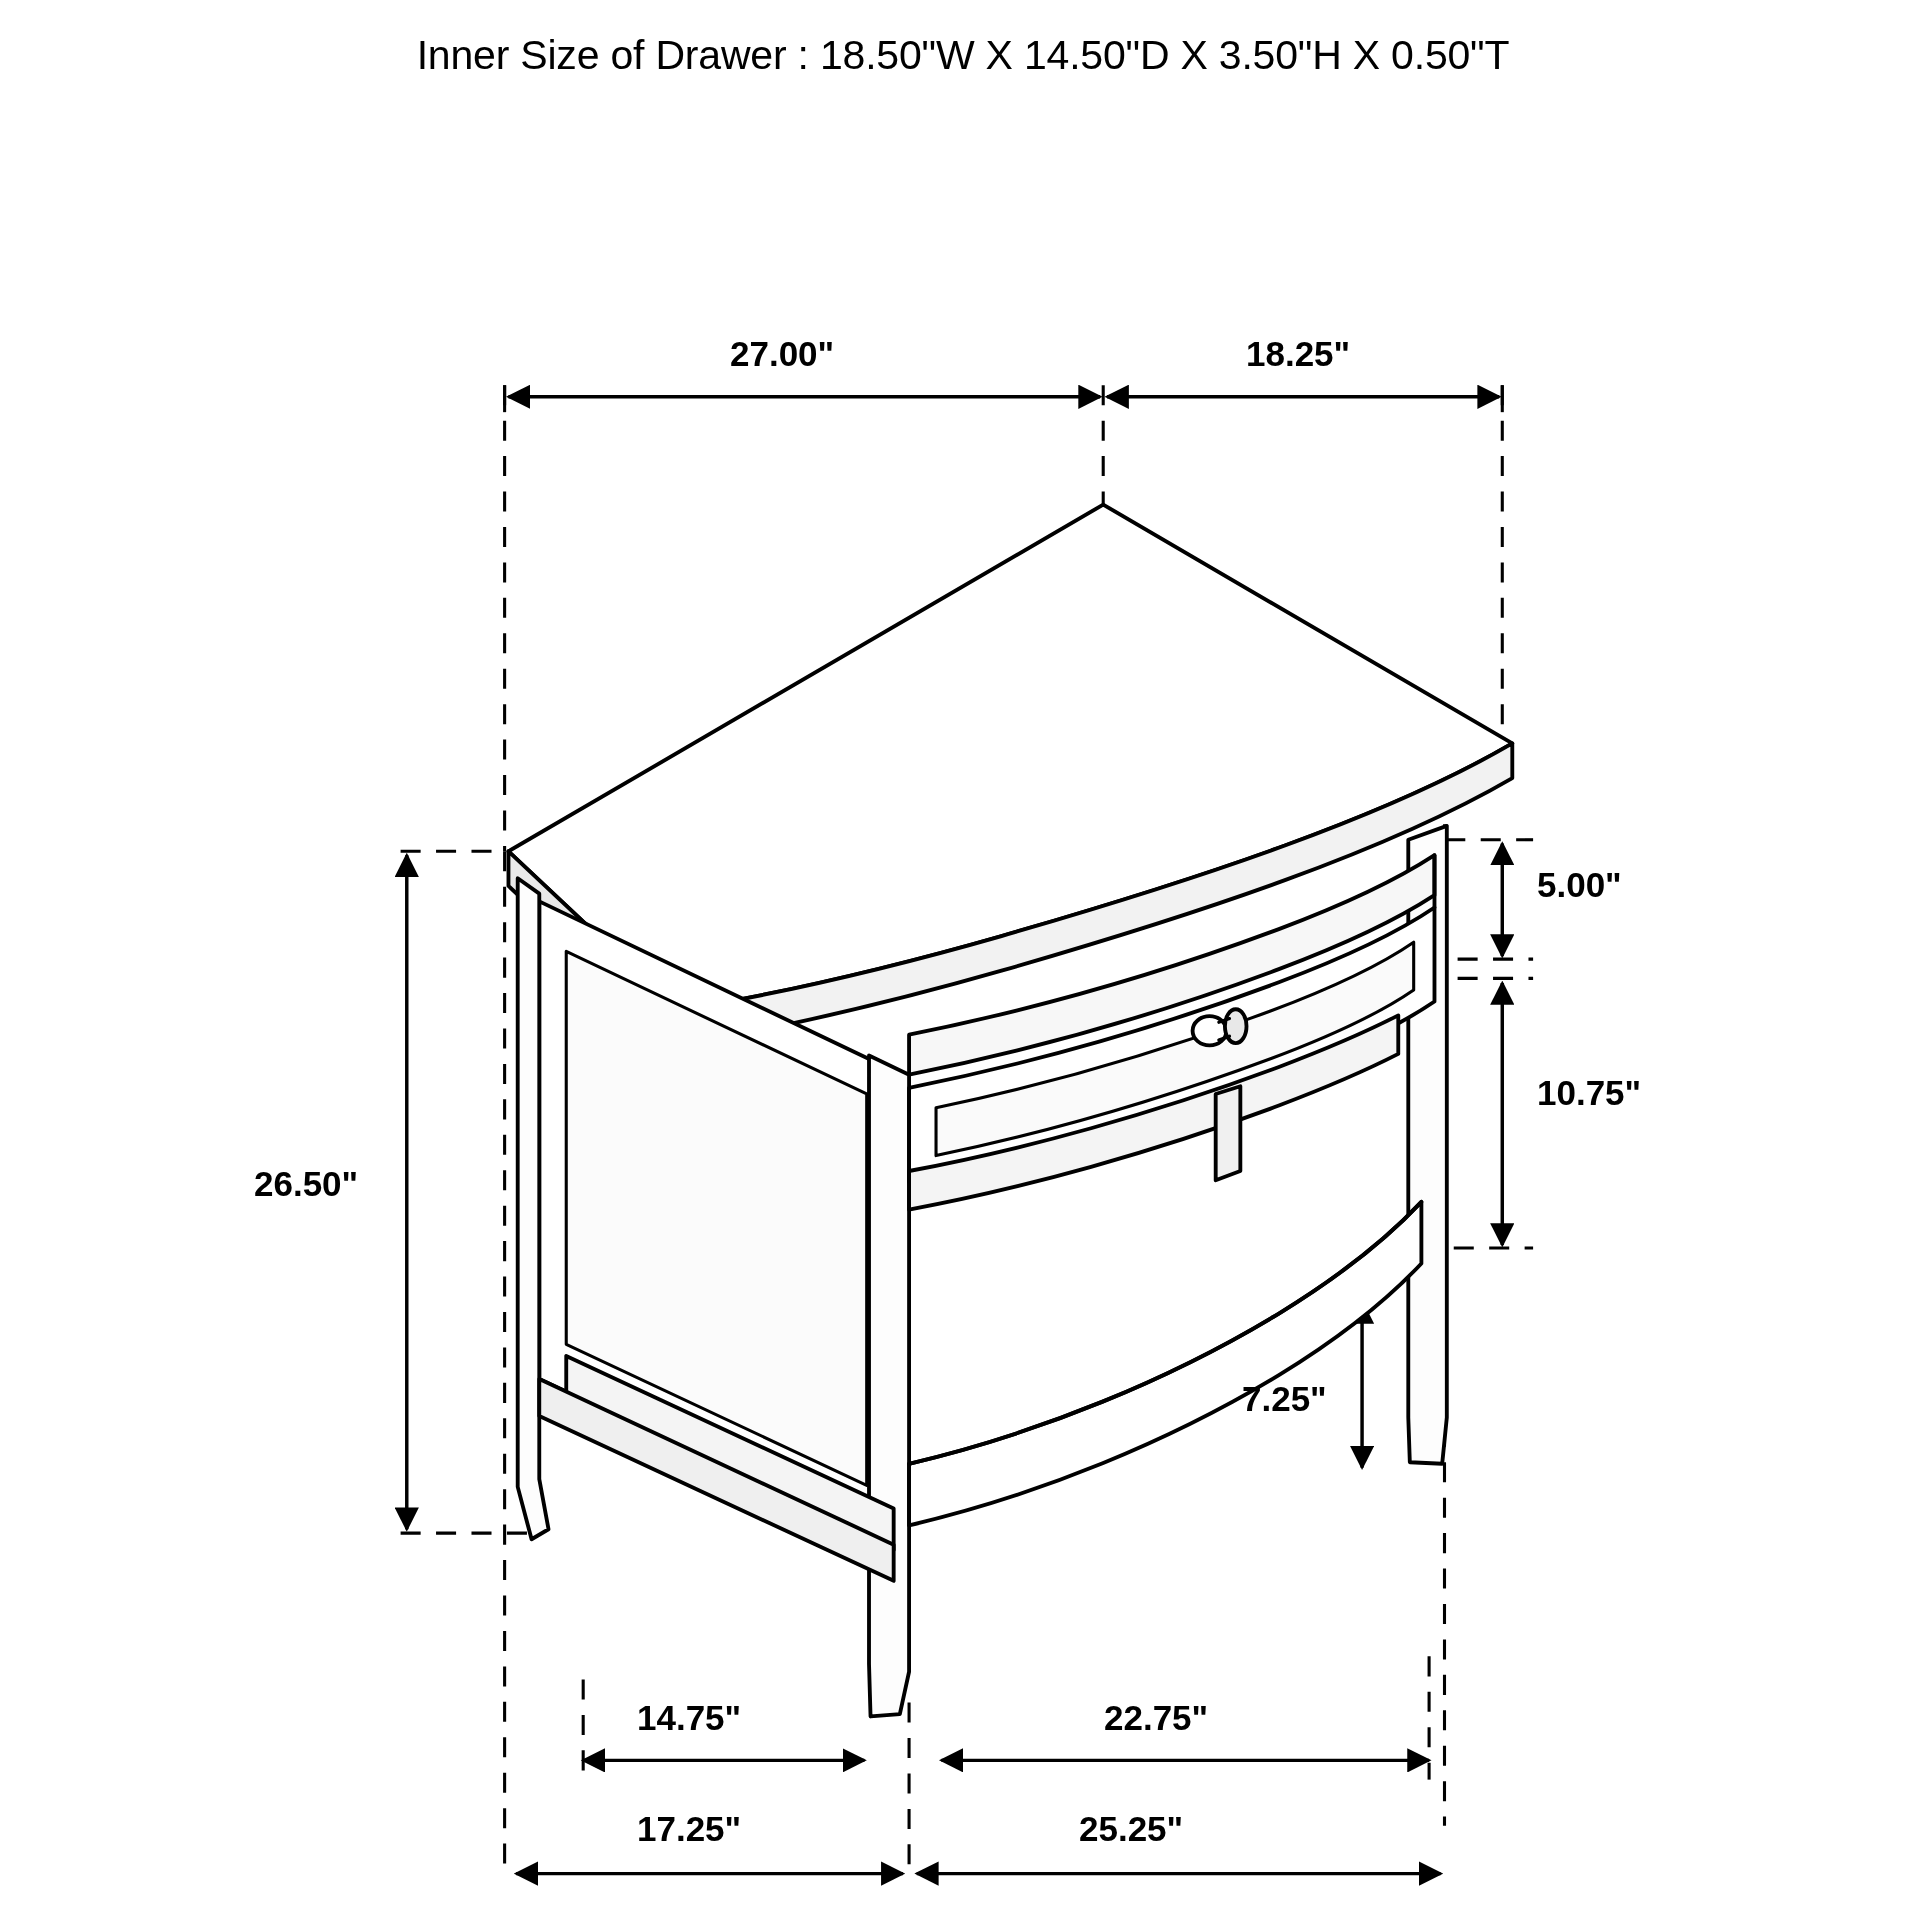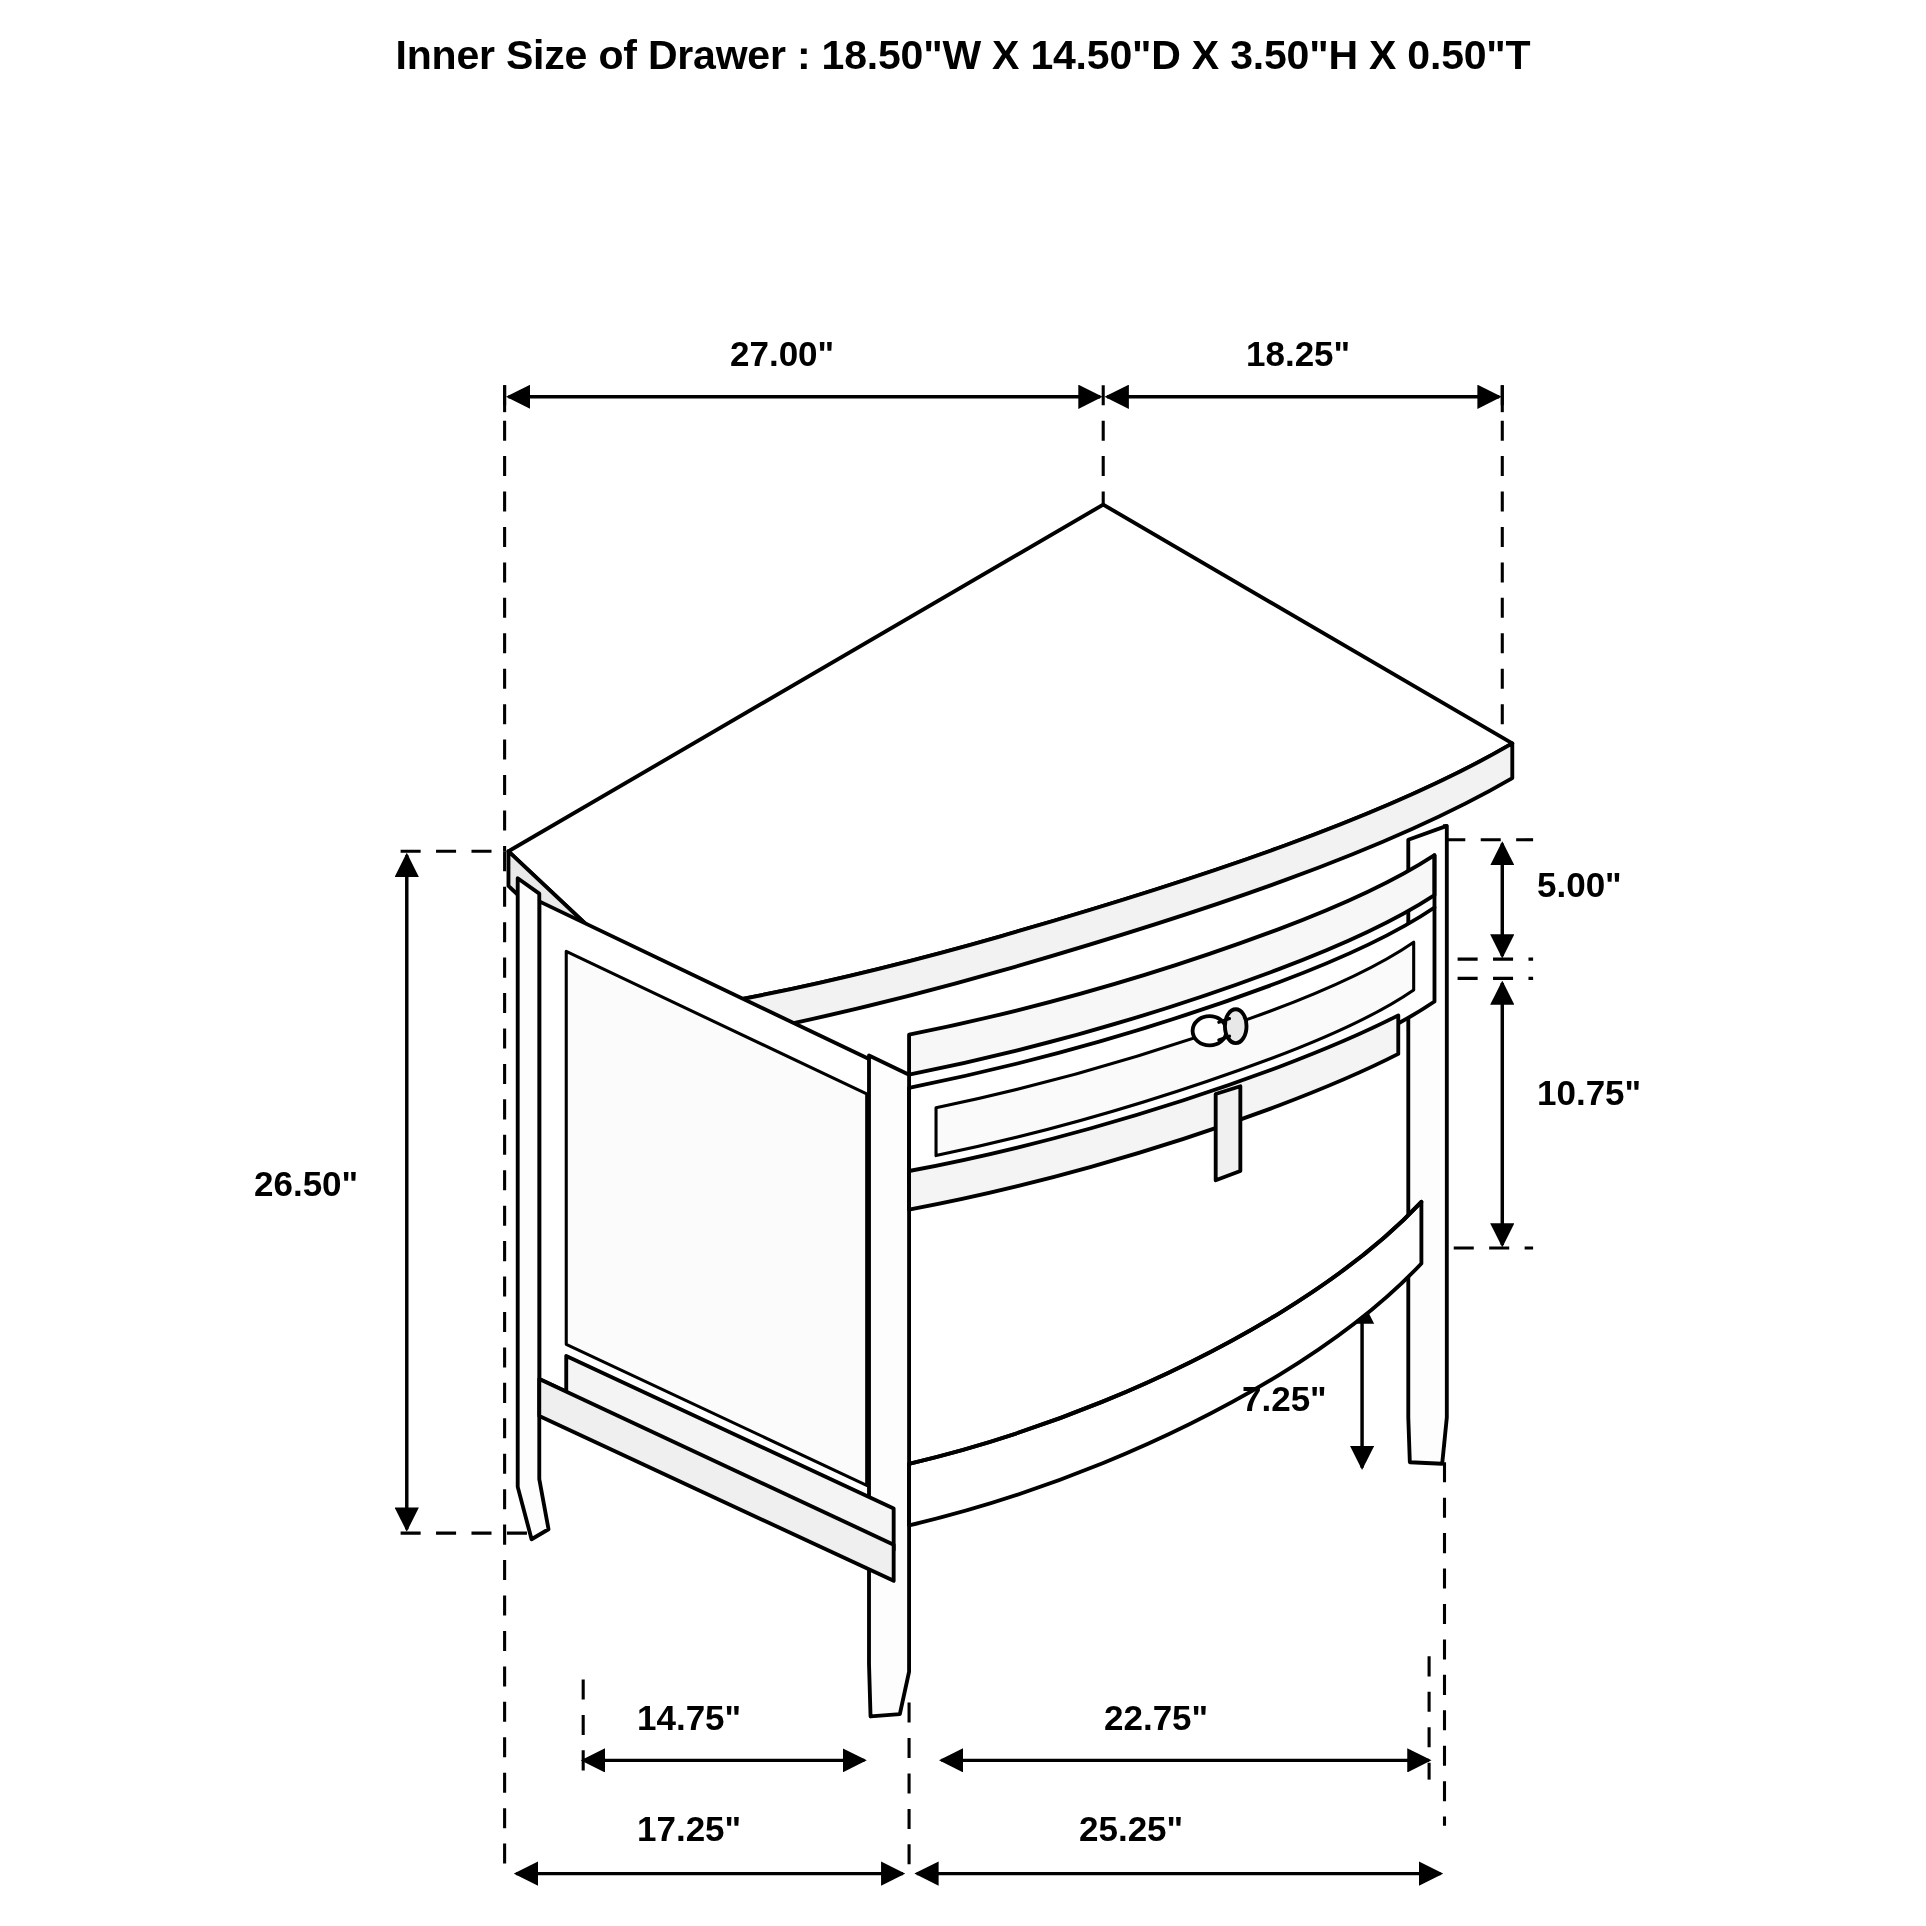--- a/index.html
+++ b/index.html
@@ -19,21 +19,21 @@
     width: 1926px;
     height: 1926px;
   }
   .title {
     position: absolute;
     top: 32px;
     left: 0;
     width: 1926px;
     text-align: center;
     font-size: 41px;
-    font-weight: bold;
+    font-weight: normal;
     letter-spacing: -0.2px;
     white-space: nowrap;
   }
   #drawing {
     position: absolute;
     top: 0;
     left: 0;
   }
   .dimlabel {
     position: absolute;

